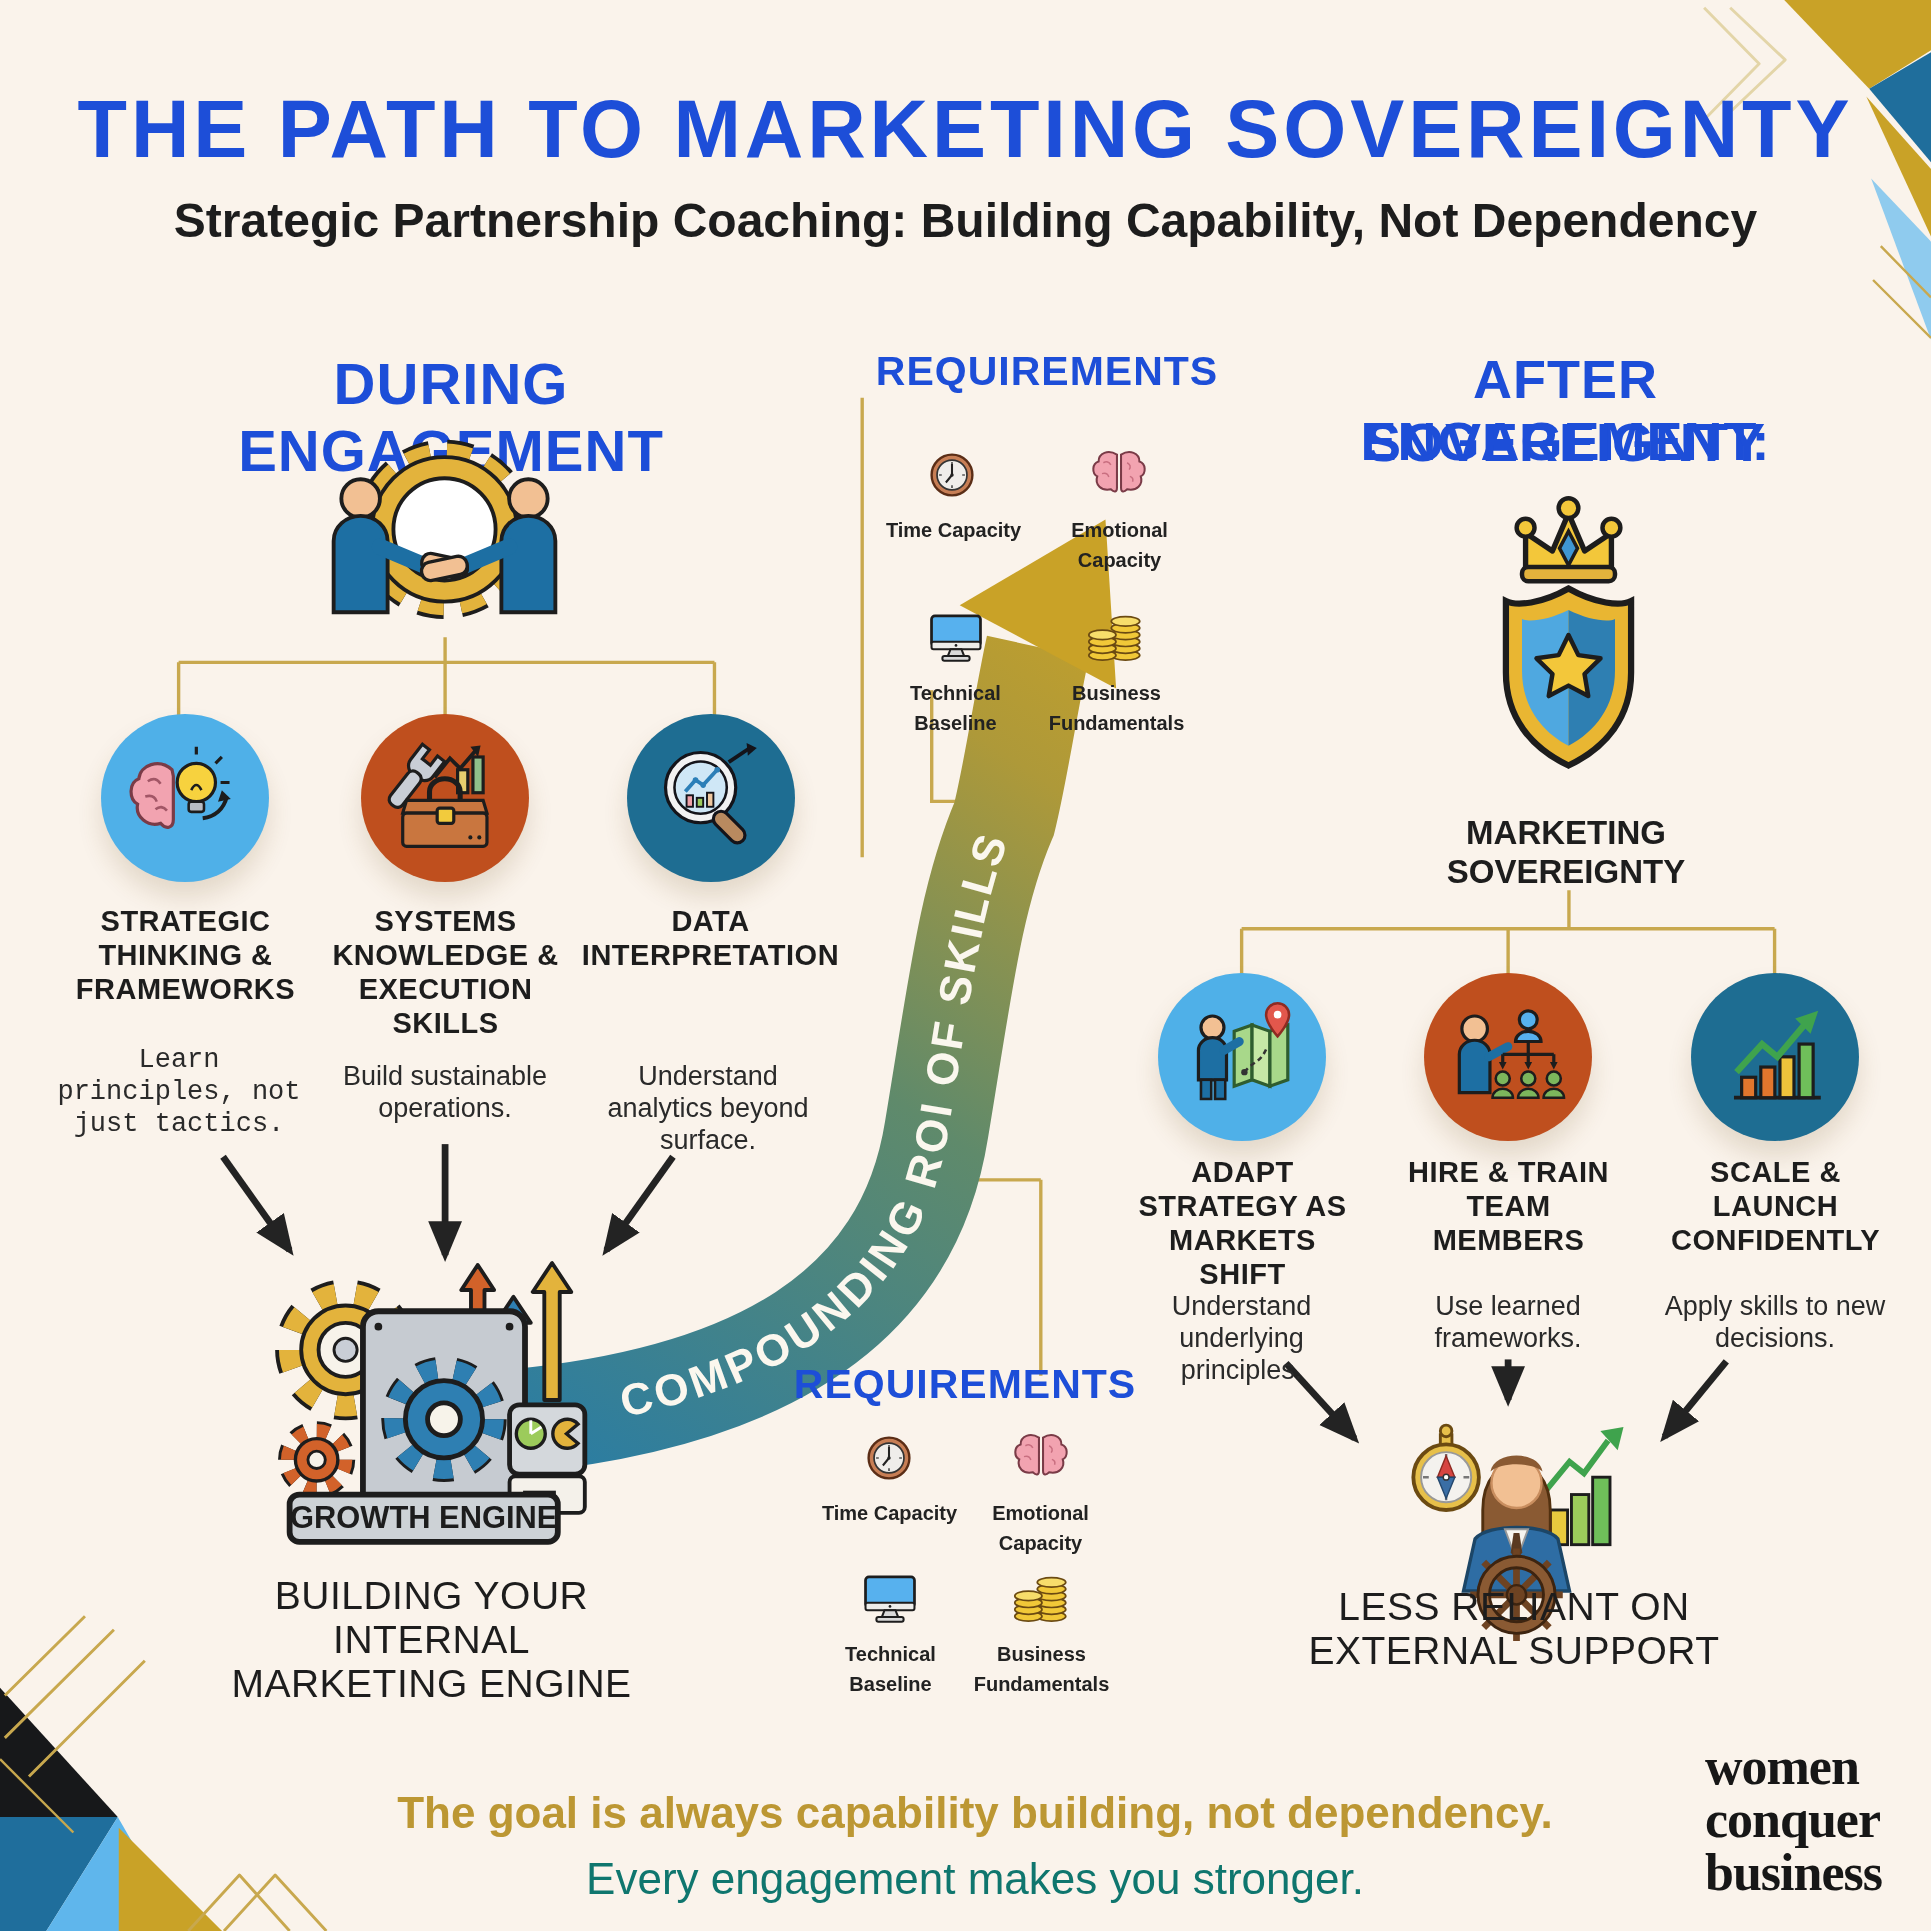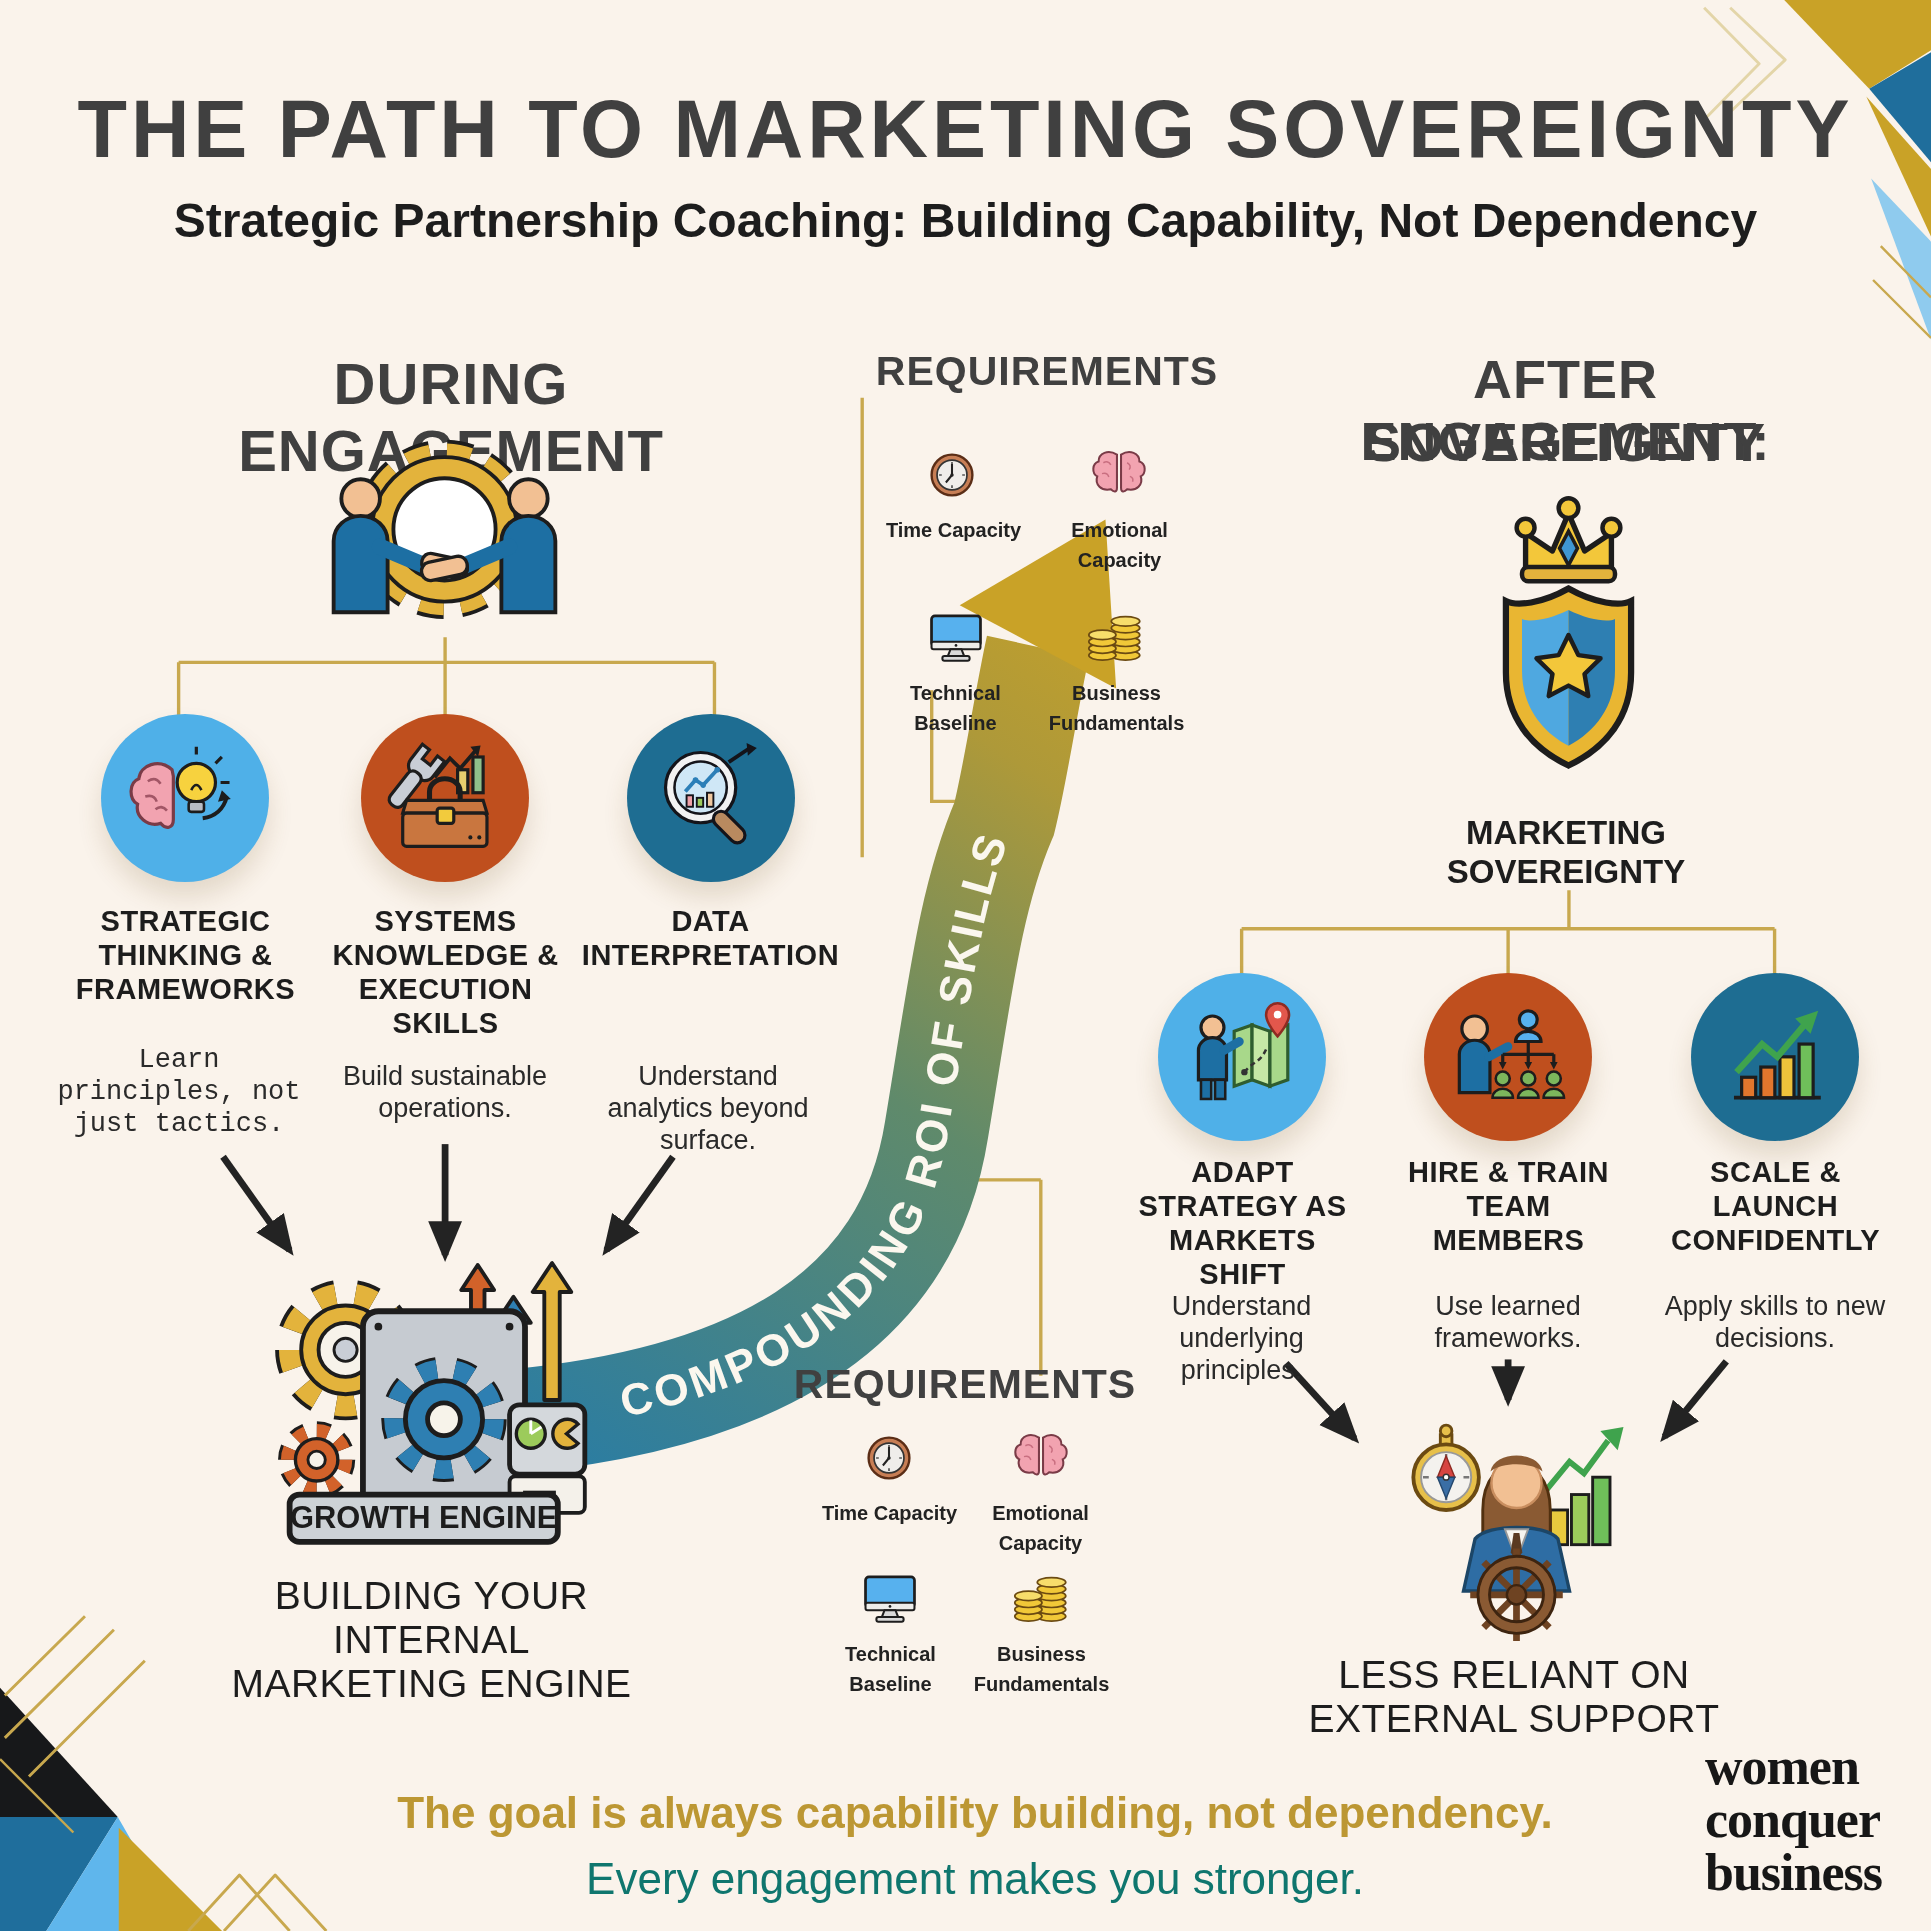--- a/index.html
+++ b/index.html
@@ -1,20 +1,20 @@
 <!DOCTYPE html>
 <html><head>
 <meta charset="utf-8">
 <style>
   html,body{margin:0;padding:0;background:#e8e4de;}
   #canvas{position:relative;width:1931px;height:1931px;background:#FAF3EB;overflow:hidden;
           font-family:"Liberation Sans","DejaVu Sans",sans-serif;}
   .abs{position:absolute;}
   .ctr{text-align:center;}
-  .goldH{color:#404040;font-weight:800;}
+  .goldH{color:#1d4ed8;font-weight:800;}
   .ink{color:#1D1D1D;}
   .lbl{font-weight:800;font-size:29px;line-height:34px;color:#1D1D1D;letter-spacing:0.5px;}
   .desc{font-weight:500;font-size:27px;line-height:32px;color:#2A2A2A;}
   .reqlbl{font-weight:700;font-size:20px;line-height:30px;color:#222;}
   .bubble{position:absolute;border-radius:50%;display:flex;align-items:center;justify-content:center;
           box-shadow:0 15.4px 25px rgba(110,80,30,.16);}
   .bubble svg{width:76%;height:76%;}
   .blue-bg{background:#4FB0E8;} .rust-bg{background:#BF4F1E;} .teal-bg{background:#1E6D92;}
   .icon70{position:absolute;width:68px;height:68px;}
   .caption{font-weight:400;font-size:39px;line-height:44px;color:#1D1D1D;letter-spacing:0.5px;}
@@ -333,21 +333,21 @@
     <path d="M132,136 h6 l3,20 -6,9 -6,-9 Z" fill="#5A3A22"></path>
     <g stroke="#6E4322" stroke-width="7">
       <path d="M135,152 V248 M87,200 H183 M101,166 L169,234 M169,166 L101,234"></path>
     </g>
     <circle cx="135" cy="200" r="34" fill="none" stroke="#8A5A33" stroke-width="12"></circle>
     <circle cx="135" cy="200" r="40" fill="none" stroke="#3d2410" stroke-width="3"></circle>
     <circle cx="135" cy="200" r="28" fill="none" stroke="#3d2410" stroke-width="3"></circle>
     <circle cx="135" cy="200" r="10" fill="#6E4322" stroke="#3d2410" stroke-width="2.5"></circle>
   </svg>
 
-  <div class="abs ctr caption" style="left:1292px;top:1653px;width:444px;text-align:center;">LESS RELIANT ON EXTERNAL SUPPORT</div>
+  <div class="abs ctr caption" style="left:1292px;top:1585px;width:444px;text-align:center;">LESS RELIANT ON EXTERNAL SUPPORT</div>
 
   <div class="abs ctr goldH" style="left:772px;top:1361px;width:386px;font-size:41px;letter-spacing:1px;">REQUIREMENTS</div>
 
   <svg class="icon70" style="left:855px;top:1424px" viewBox="0 0 100 100">
     <circle cx="50" cy="50" r="30" fill="#C77E55" stroke="#5A2D16" stroke-width="3.5"></circle>
     <circle cx="50" cy="50" r="22" fill="#EFEDEA" stroke="#333" stroke-width="2.5"></circle>
     <path d="M50,31 v4 M50,65 v4 M31,50 h4 M65,50 h4" stroke="#555" stroke-width="2.5"></path>
     <path d="M50,50 V34 M50,50 L41,61" stroke="#222" stroke-width="3"></path>
     <circle cx="50" cy="50" r="2.5" fill="#222"></circle>
   </svg>

